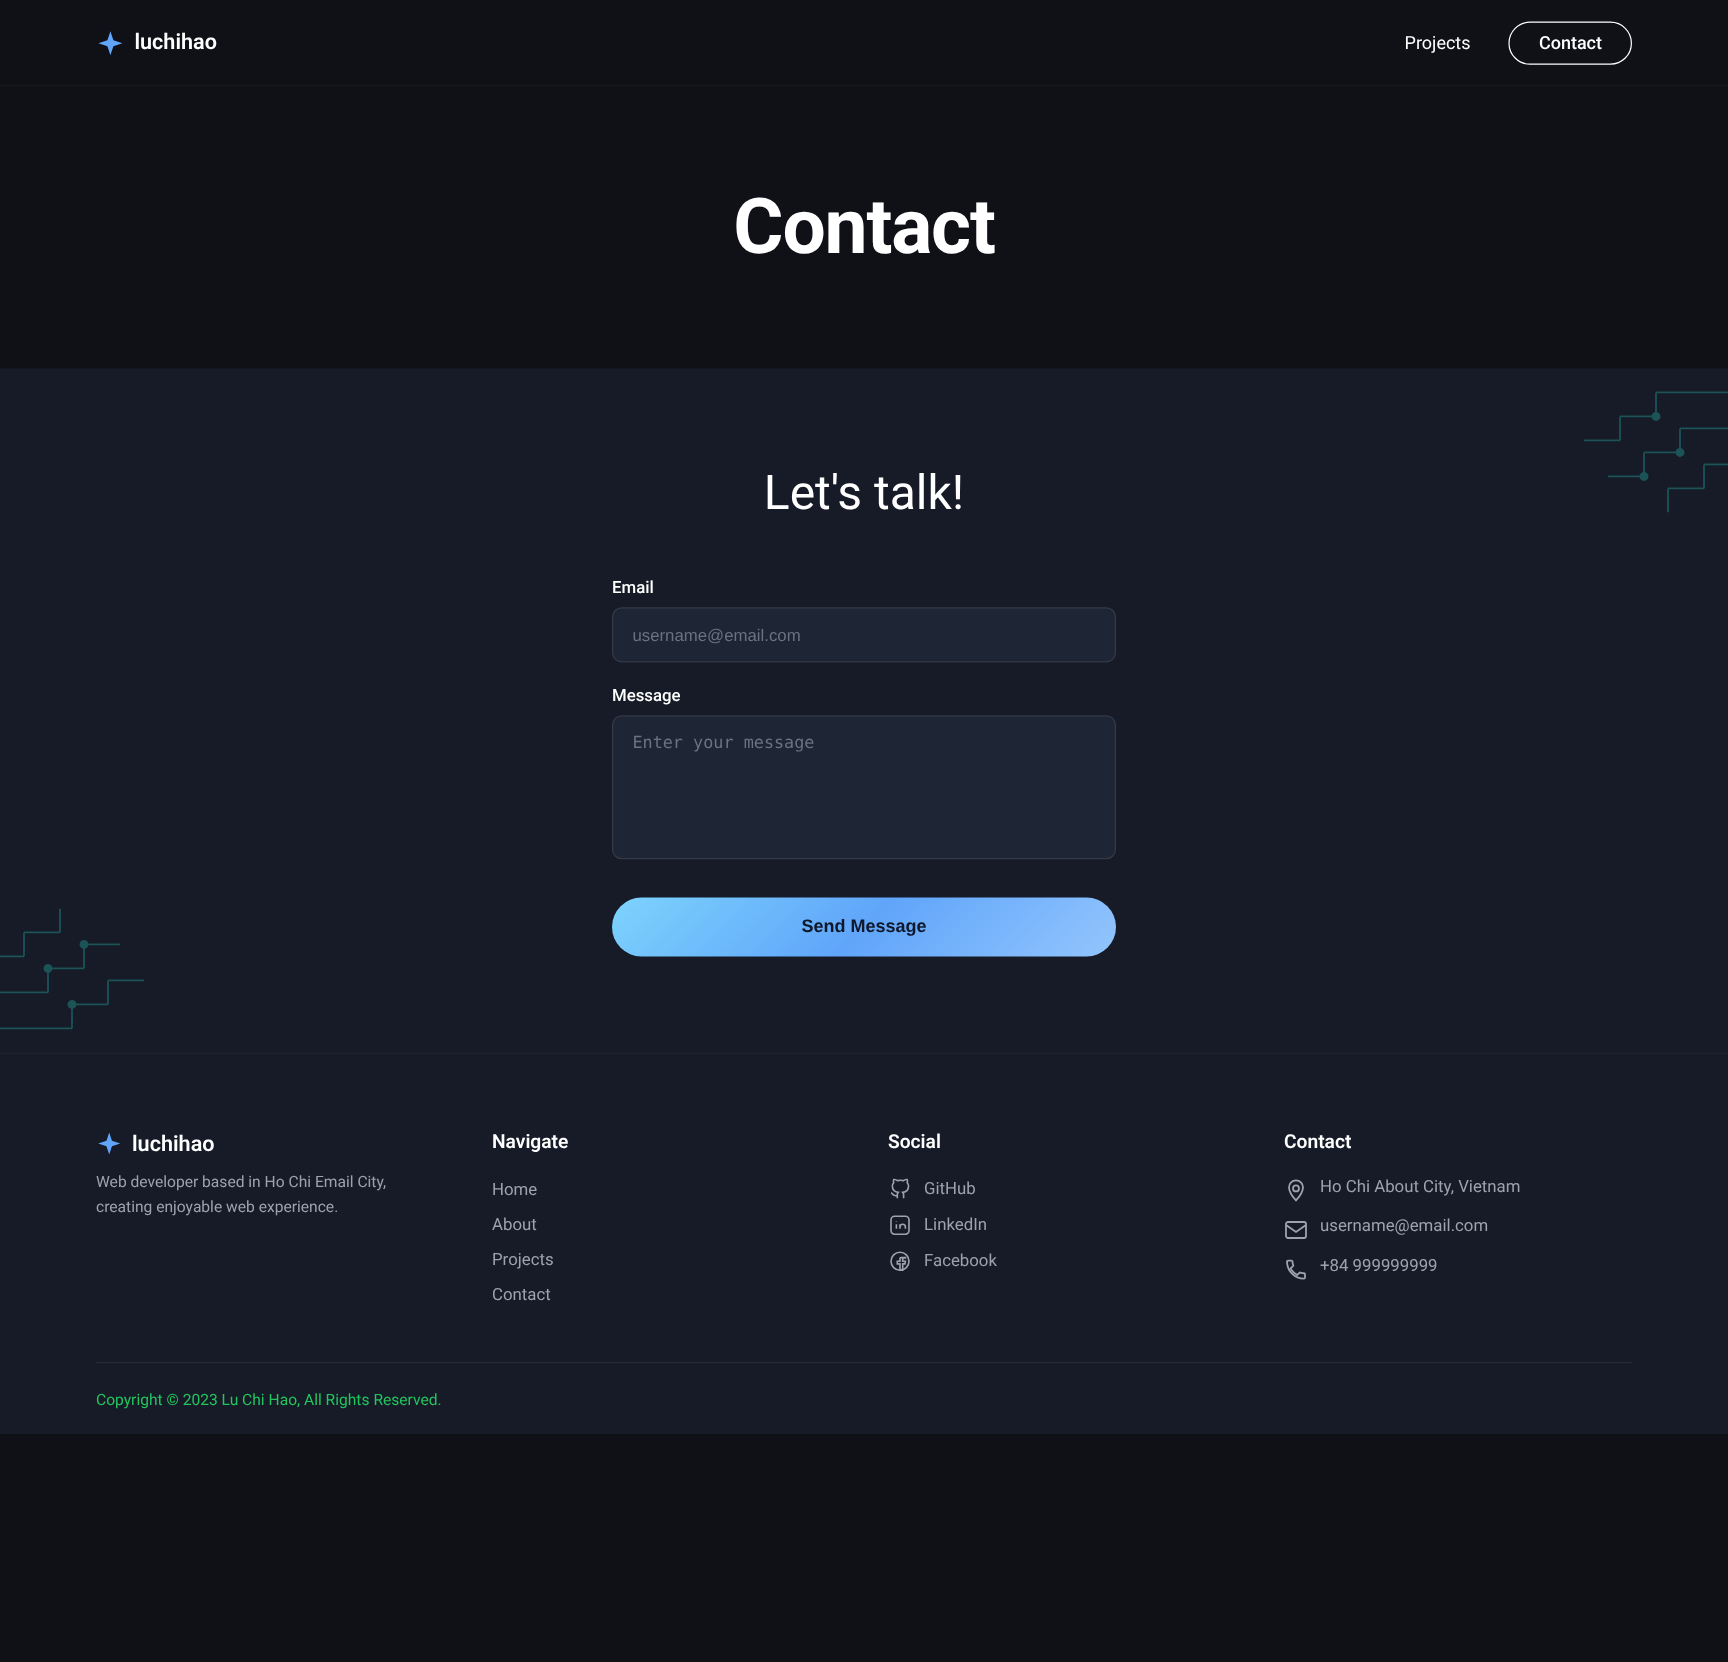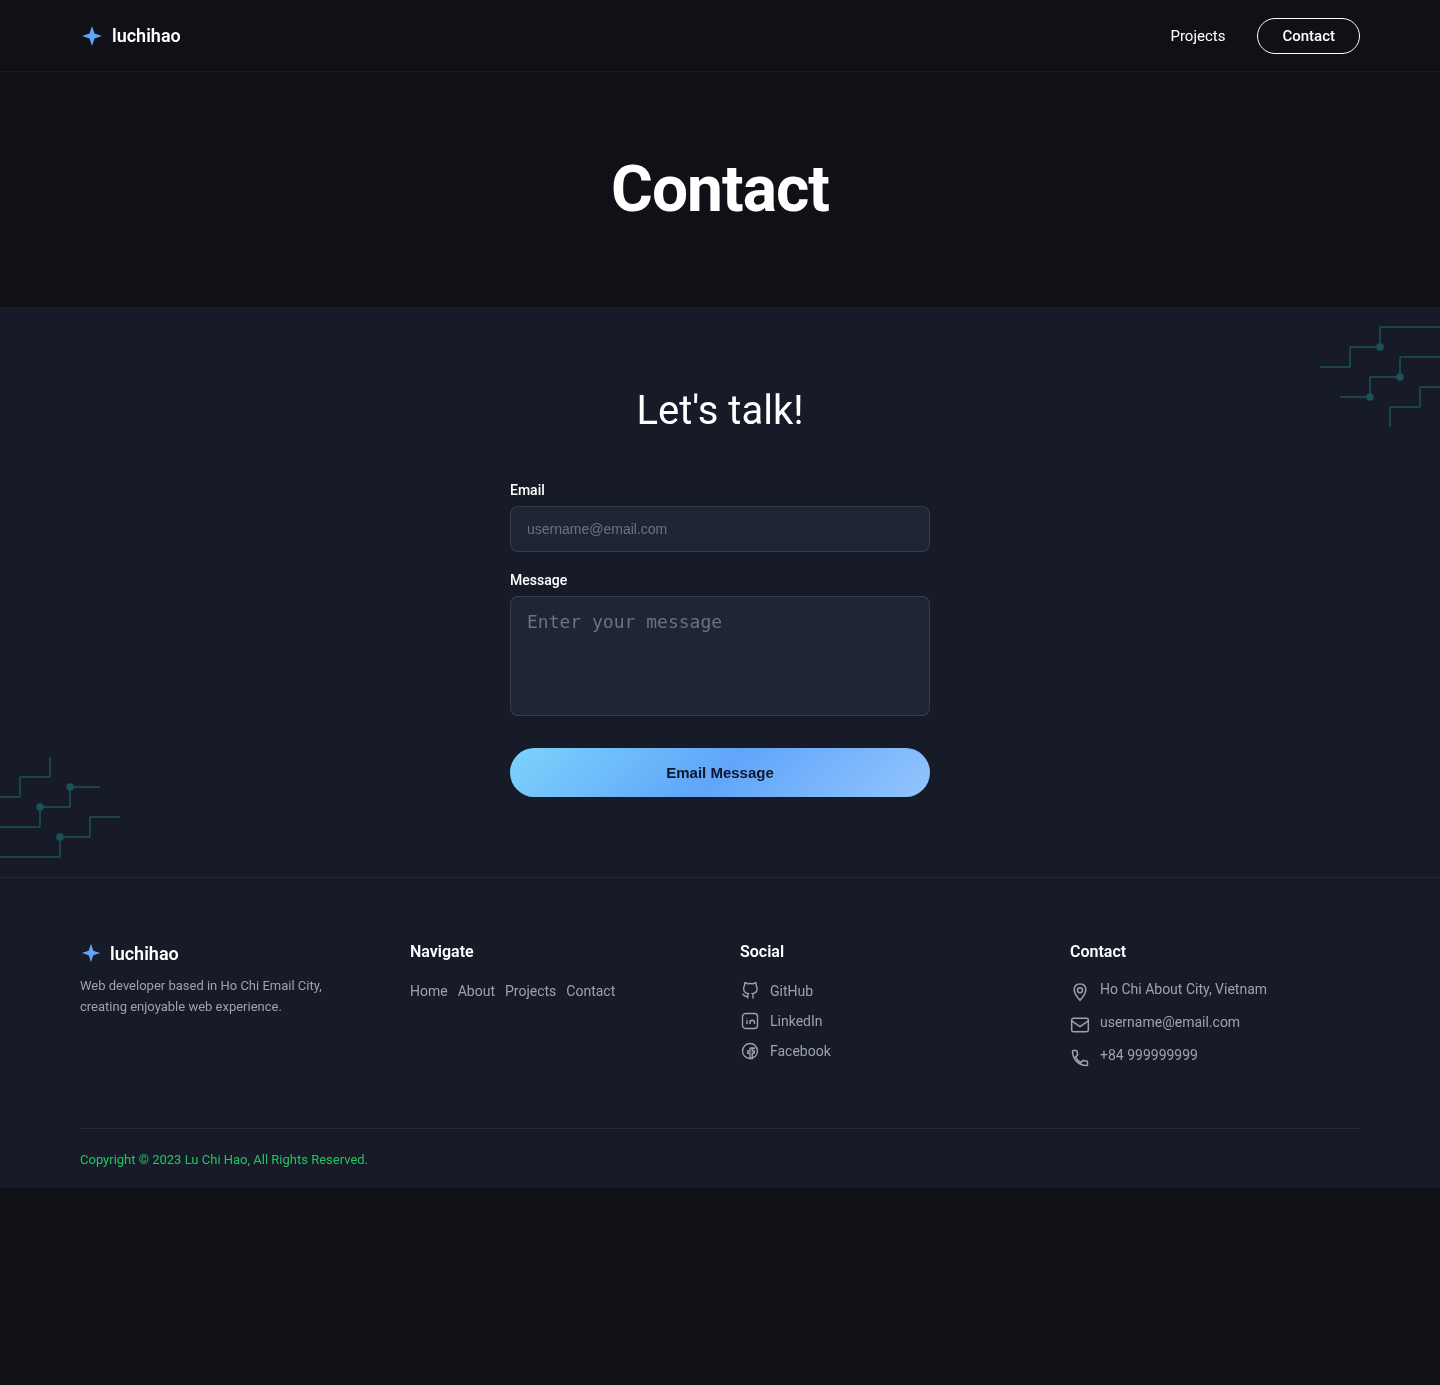--- a/index.html
+++ b/index.html
@@ -109,21 +109,21 @@
     }
     .form-input::placeholder {
       color: #6b7280;
     }
     .form-textarea {
       width: 100%;
       background-color: #1e2535;
       border: 1px solid rgba(255,255,255,0.1);
       border-radius: 8px;
       color: #7dd3fc;
-      font-size: 18px;
+      font-size: 14px;
       padding: 14px 16px;
       outline: none;
       resize: none;
       height: 120px;
     }
     .form-textarea::placeholder {
       color: #6b7280;
     }
     .send-btn {
       width: 100%;
@@ -176,21 +176,21 @@
     }
     .footer-col-title {
       font-size: 16px;
       font-weight: 600;
       color: #ffffff;
       margin-bottom: 20px;
     }
     .footer-links {
       list-style: none;
       display: flex;
-      flex-direction: row;
+      flex-direction: column;
       gap: 10px;
     }
     .footer-links li a {
       color: #9ca3af;
       text-decoration: none;
       font-size: 14px;
     }
     .footer-social-item {
       display: flex;
       align-items: center;
@@ -310,21 +310,21 @@
 
   <div class="form-container">
     <div class="form-group">
       <label class="form-label">Email</label>
       <input type="email" class="form-input" placeholder="username@email.com" style="">
     </div>
     <div class="form-group">
       <label class="form-label">Message</label>
       <textarea class="form-textarea" placeholder="Enter your message" style=""></textarea>
     </div>
-    <button class="send-btn">Email Message</button>
+    <button class="send-btn">Send Message</button>
   </div>
 </section>
 
 <footer>
   <div class="footer-grid">
 
     <div>
       <div class="footer-logo">
         <svg width="22" height="22" viewBox="0 0 24 24" fill="none">
           <path d="M12 2L14.5 9.5L22 12L14.5 14.5L12 22L9.5 14.5L2 12L9.5 9.5L12 2Z" fill="#60a5fa"></path>

